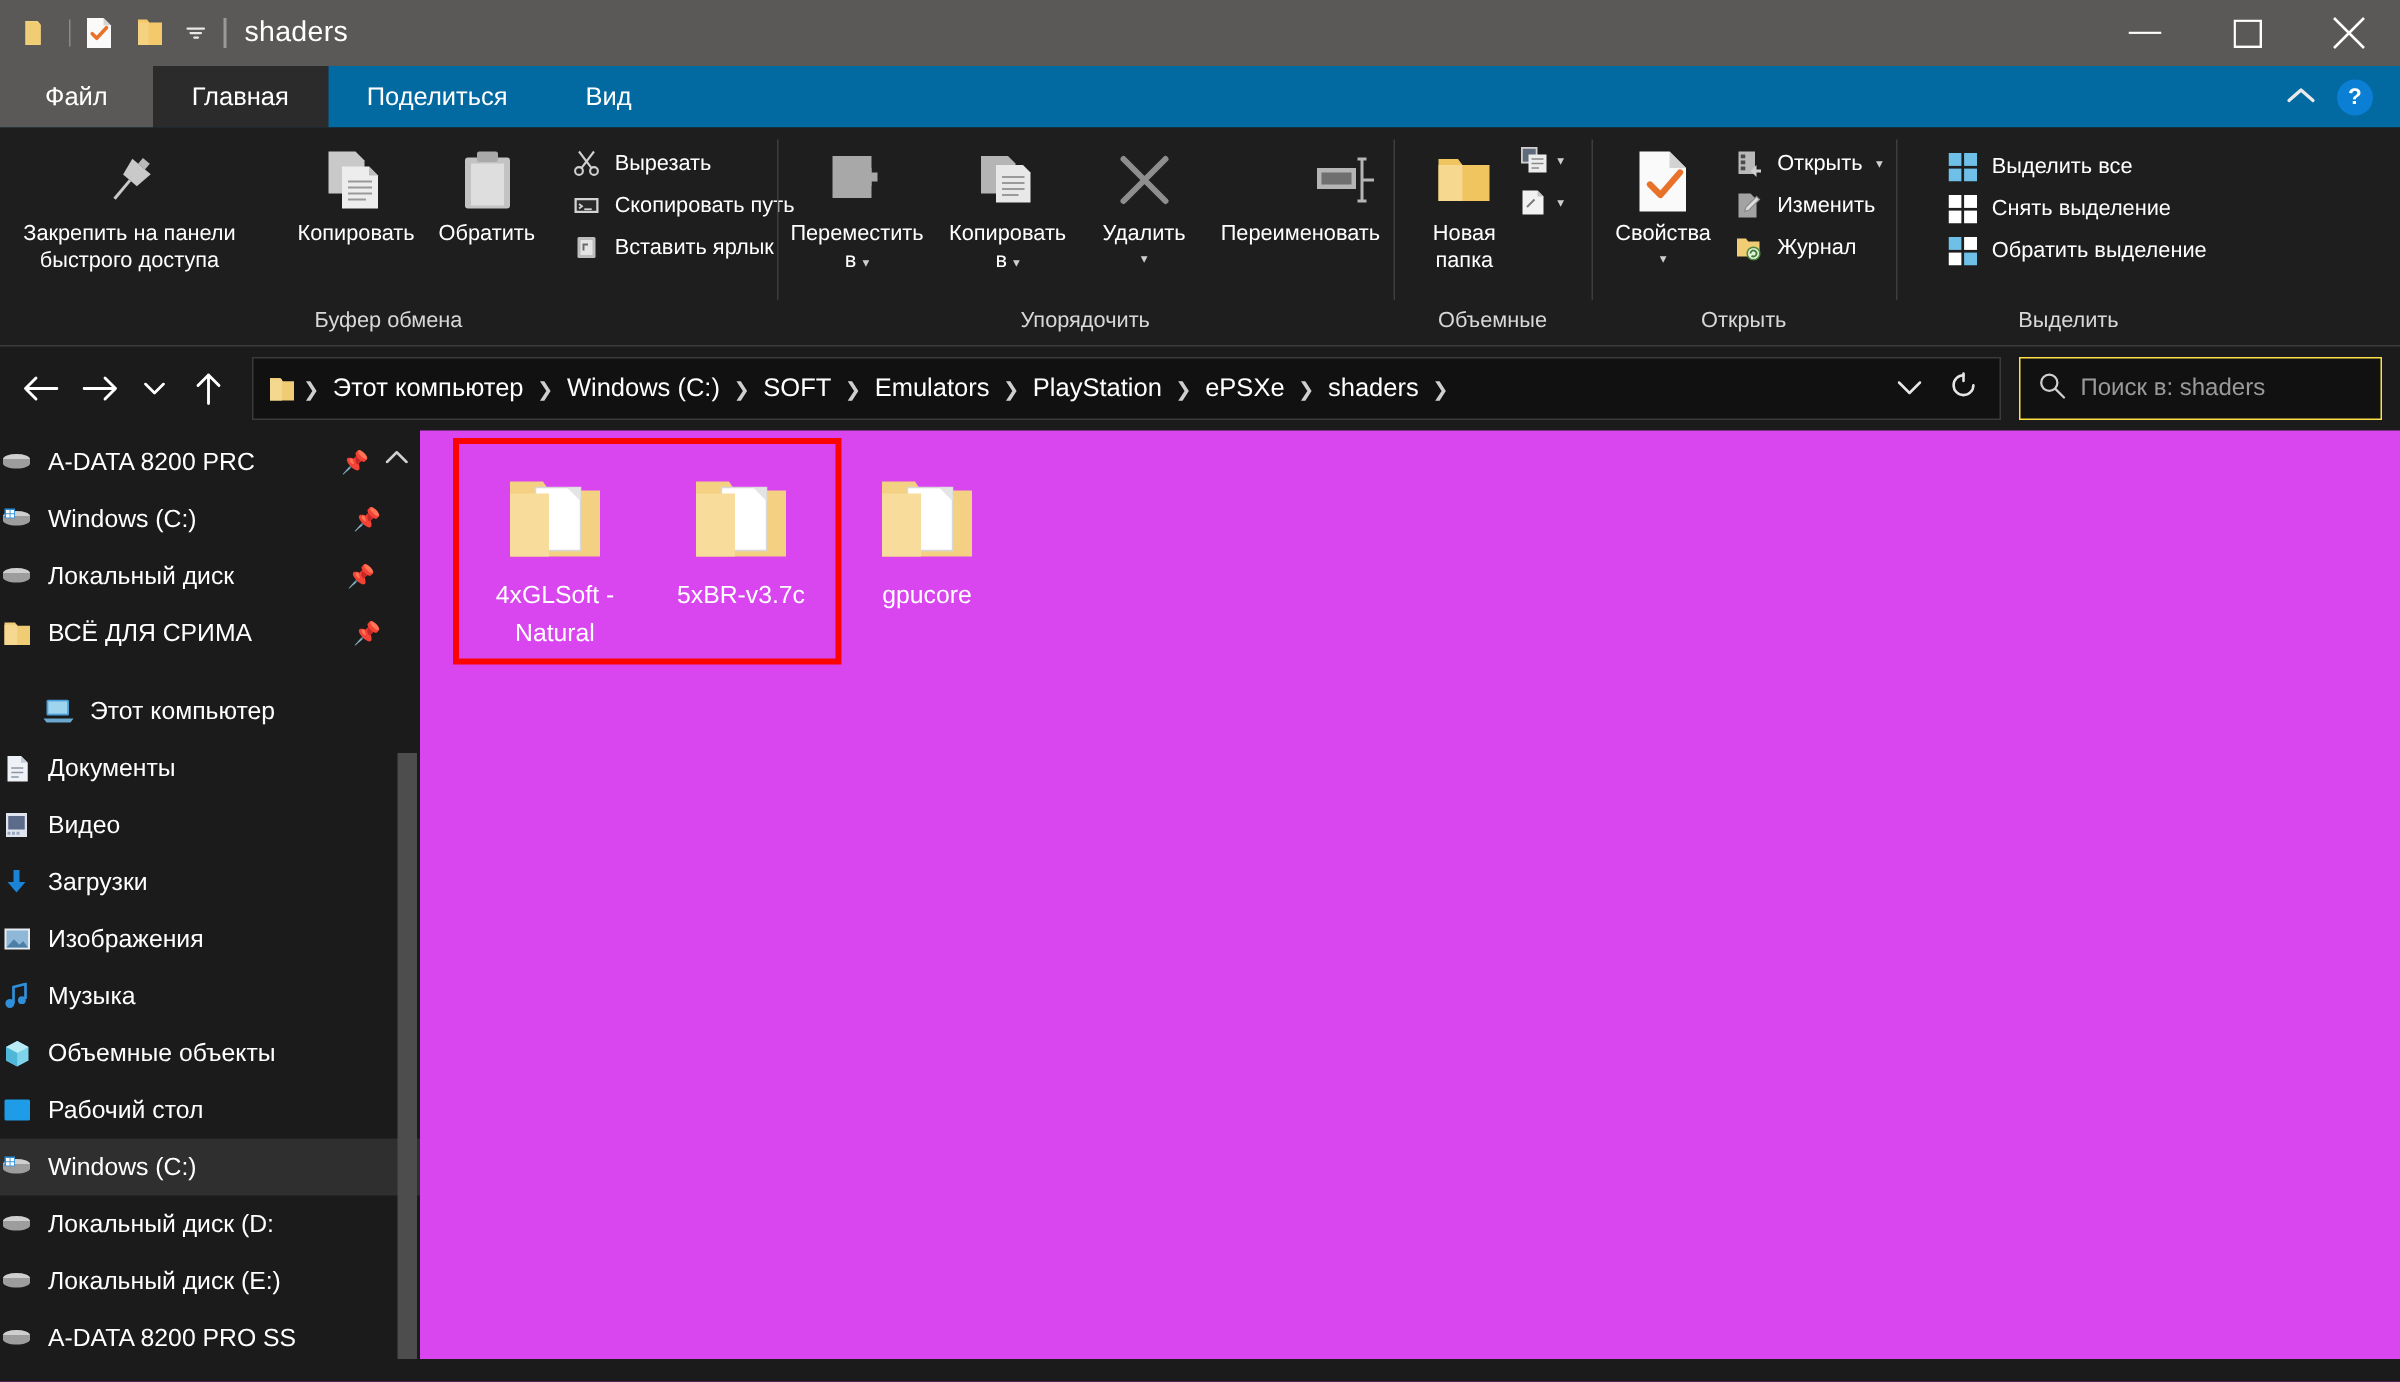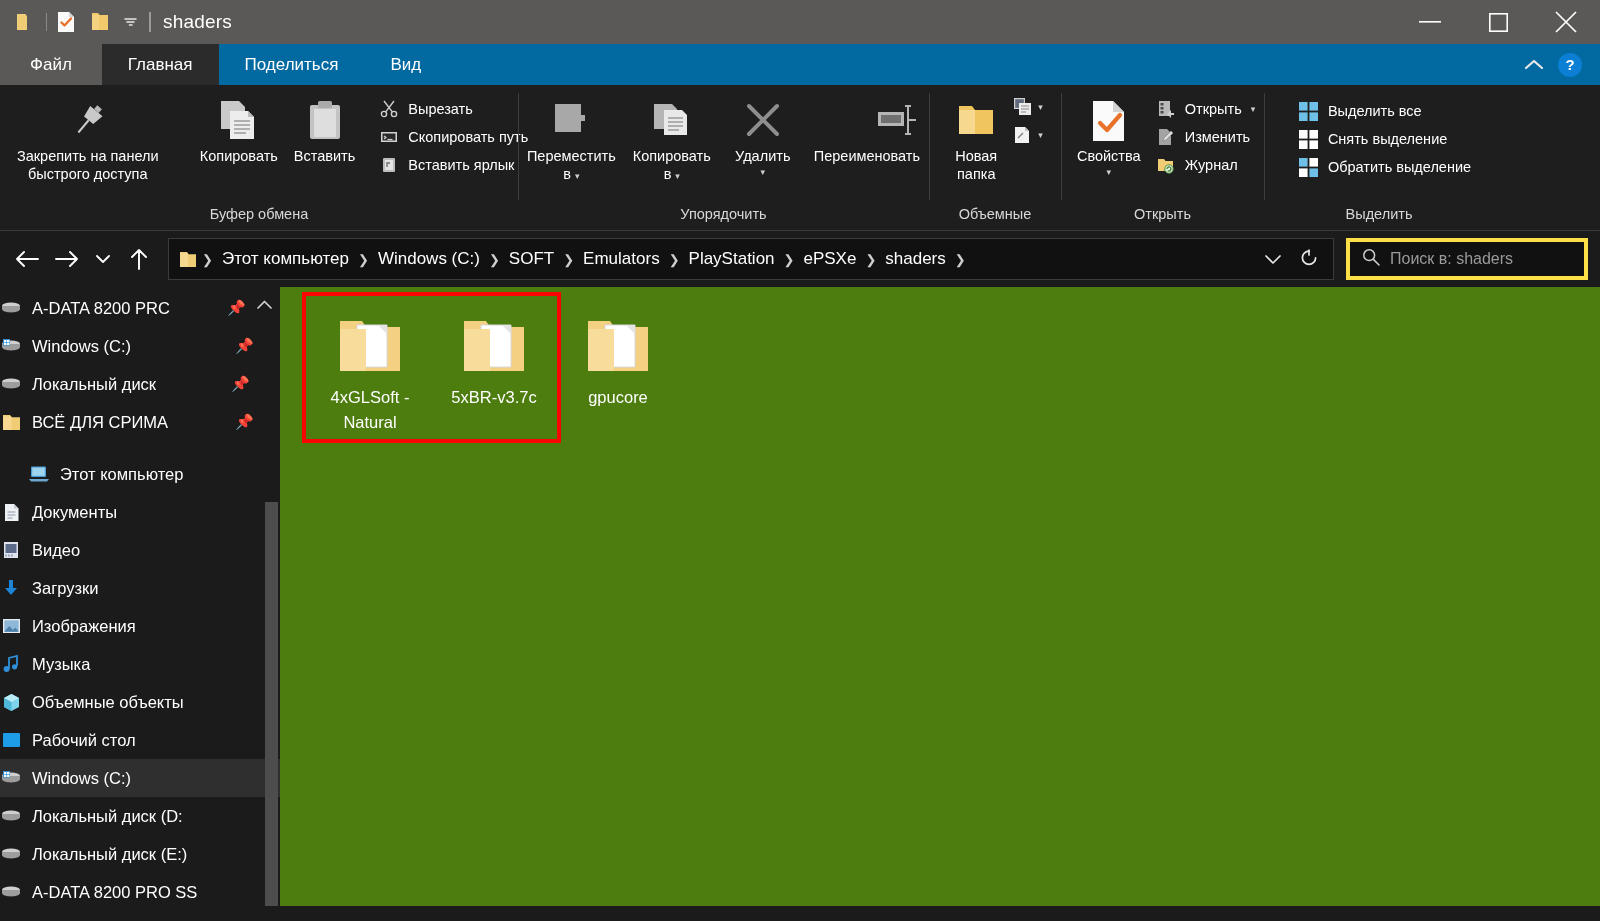--- a/index.html
+++ b/index.html
@@ -105,21 +105,21 @@
     display: flex; align-items: center; padding: 0 6px 0 10px;
   }
   .crumbs { display: flex; align-items: center; flex: 1; gap: 0; }
   .crumb { font-size: 17px; color: #ffffff; padding: 3px 7px; }
   .crumb-sep { font-size: 13px; color: #cfcfcf; padding: 0 2px; }
   .crumb-ico { margin-right: 3px; display:flex; align-items:center; }
   .addr-tools { display: flex; align-items: center; gap: 12px; padding-right: 6px; }
   .addr-tool { color: #e7e7e7; font-size: 15px; width: 24px; text-align: center; }
   .searchbox {
     width: 242px; height: 42px; margin-left: 10px;
-    background: #111111; border: 4px solid #fde047;
+    background: #111111; border: 1px solid #fde047;
     display: flex; align-items: center; gap: 10px; padding: 0 12px;
   }
   .search-ph { font-size: 16px; color: #9a9a9a; }
 
   
   .main { display: flex; height: 619px; }
   .sidebar {
     width: 280px; background: #1b1b1b; position: relative;
     padding-top: 2px; overflow: hidden;
   }
@@ -132,21 +132,21 @@
   .sb-item.selected { background: #2f2f2f; }
   .sb-ico { width: 22px; height: 22px; display:flex; align-items:center; justify-content:center; flex:0 0 22px; }
   .sb-pin { position: absolute; right: 26px; color: #b9b9b9; font-size: 15px; }
   .sb-spacer { height: 14px; }
   .sb-collapse { position: absolute; right: 8px; top: 10px; color: #d0d0d0; font-size: 13px; }
   .sb-scrollbar {
     position: absolute; right: 2px; top: 215px; width: 13px; height: 415px;
     background: #4d4d4d;
   }
 
-  .content { flex: 1; background: #4d7c0f; position: relative; padding: 6px 0 0 10px; }
+  .content { flex: 1; background: #d946ef; position: relative; padding: 6px 0 0 10px; }
   .redbox {
     position: absolute; left: 302px; top: 292px; width: 259px; height: 151px;
     border: 4px solid #fb0404; pointer-events: none;
   }
   .grid { display: flex; flex-wrap: wrap; padding-left: 18px; padding-top: 14px; }
   .tile {
     width: 124px; padding: 6px 4px 0;
     display: flex; flex-direction: column; align-items: center;
   }
   .tile-ico { width: 78px; height: 66px; display: flex; align-items: center; justify-content: center; }
@@ -253,21 +253,21 @@
         <div class="big-lbl">Копировать</div>
       </div>
       <div class="big-btn">
         <div class="big-ico">
           <svg width="36" height="44" viewBox="0 0 36 44">
             <rect x="3" y="6" width="30" height="34" rx="2" fill="#c3c3c3"></rect>
             <rect x="7" y="10" width="22" height="28" fill="#dedede"></rect>
             <rect x="11" y="2" width="14" height="7" rx="1.5" fill="#aaaaaa"></rect>
           </svg>
         </div>
-        <div class="big-lbl">Вставить</div>
+        <div class="big-lbl">Обратить</div>
       </div>
       <div class="small-col" style="margin-left:10px;">
         <div class="small-btn">
           <span class="small-ico">
             <svg width="18" height="18" viewBox="0 0 18 18">
               <circle cx="4" cy="14" r="2.6" fill="none" stroke="#cfcfcf" stroke-width="1.4"></circle>
               <circle cx="14" cy="14" r="2.6" fill="none" stroke="#cfcfcf" stroke-width="1.4"></circle>
               <path d="M5.5 12.2L14 1M12.5 12.2L4 1" stroke="#cfcfcf" stroke-width="1.4"></path>
             </svg>
           </span>

